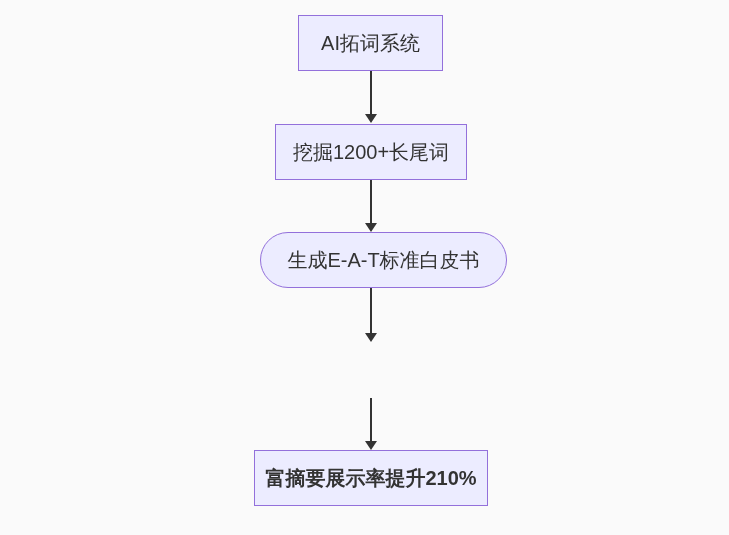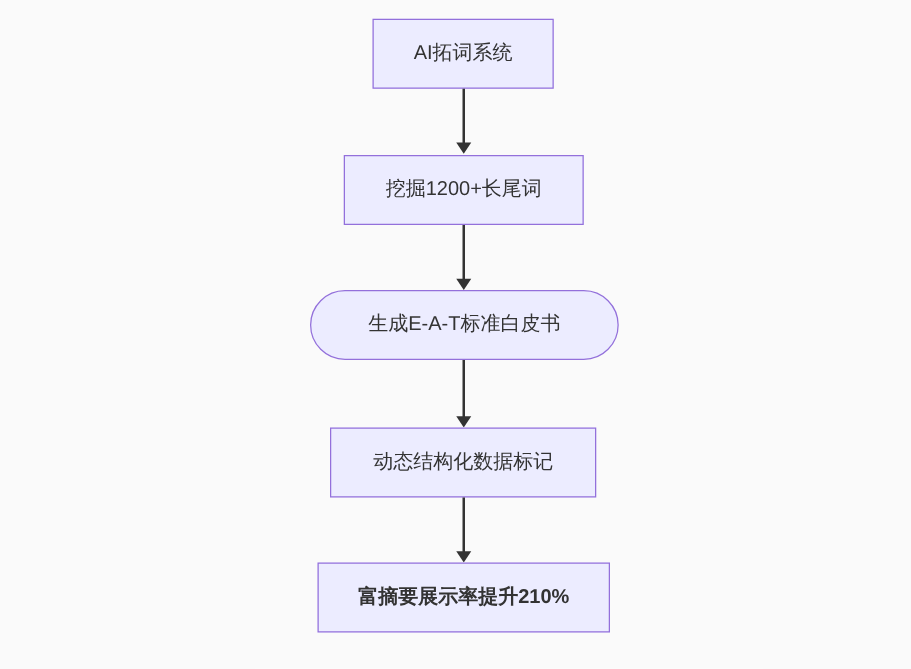--- a/index.html
+++ b/index.html
@@ -21,27 +21,27 @@
     box-sizing: border-box;
     height: 56px;
     background: #ECECFF;
     border: 1px solid #9370DB;
     display: flex;
     align-items: center;
     justify-content: center;
   }
   .node span {
     color: #333333;
-    font-size: 16px;
+    font-size: 20px;
     line-height: 1.2;
     white-space: nowrap;
   }
   .n1 { left: 298px; top: 15px;  width: 145px; }
   .n2 { left: 275px; top: 124px; width: 192px; }
-  .n3 { left: 248px; top: 232px; width: 247px; border-radius: 28px; }
+  .n3 { left: 260px; top: 232px; width: 247px; border-radius: 28px; }
   .n4 { left: 264px; top: 342px; width: 213px; }
   .n5 { left: 254px; top: 450px; width: 234px; font-weight: bold; }
 
   .arrow {
     position: absolute;
     left: 364px;
     width: 13px;
   }
   .a1 { top: 71px;  height: 52px; }
   .a2 { top: 180px; height: 52px; }
@@ -91,23 +91,20 @@
 
   <div class="node n3">
     <span>生成E-A-T标准白皮书</span>
   </div>
 
   <div class="arrow a3">
     <div class="line"></div>
     <div class="head"></div>
   </div>
 
-  <div class="node n4">
-    <span>动态结构化数据标记</span>
-  </div>
 
   <div class="arrow a4">
     <div class="line"></div>
     <div class="head"></div>
   </div>
 
   <div class="node n5">
     <span>富摘要展示率提升210%</span>
   </div>
 

